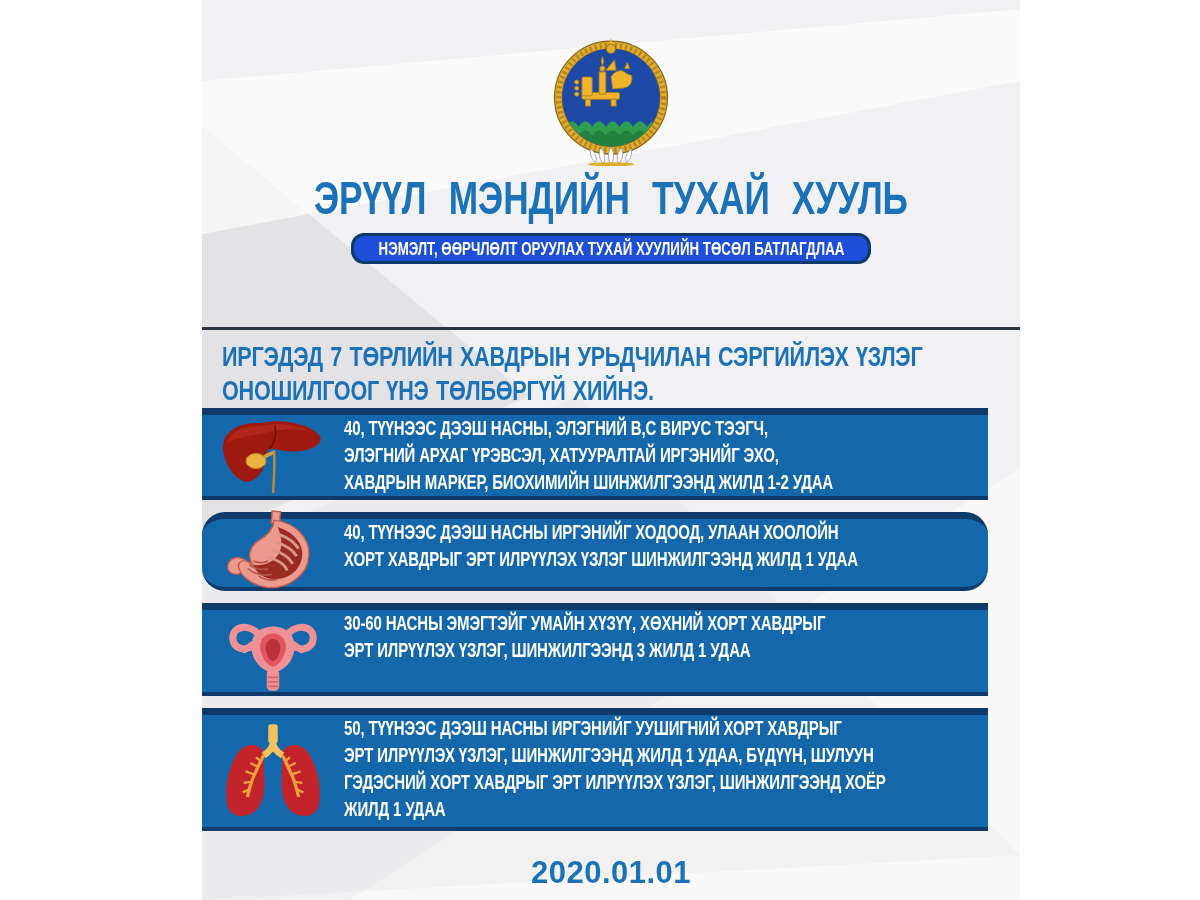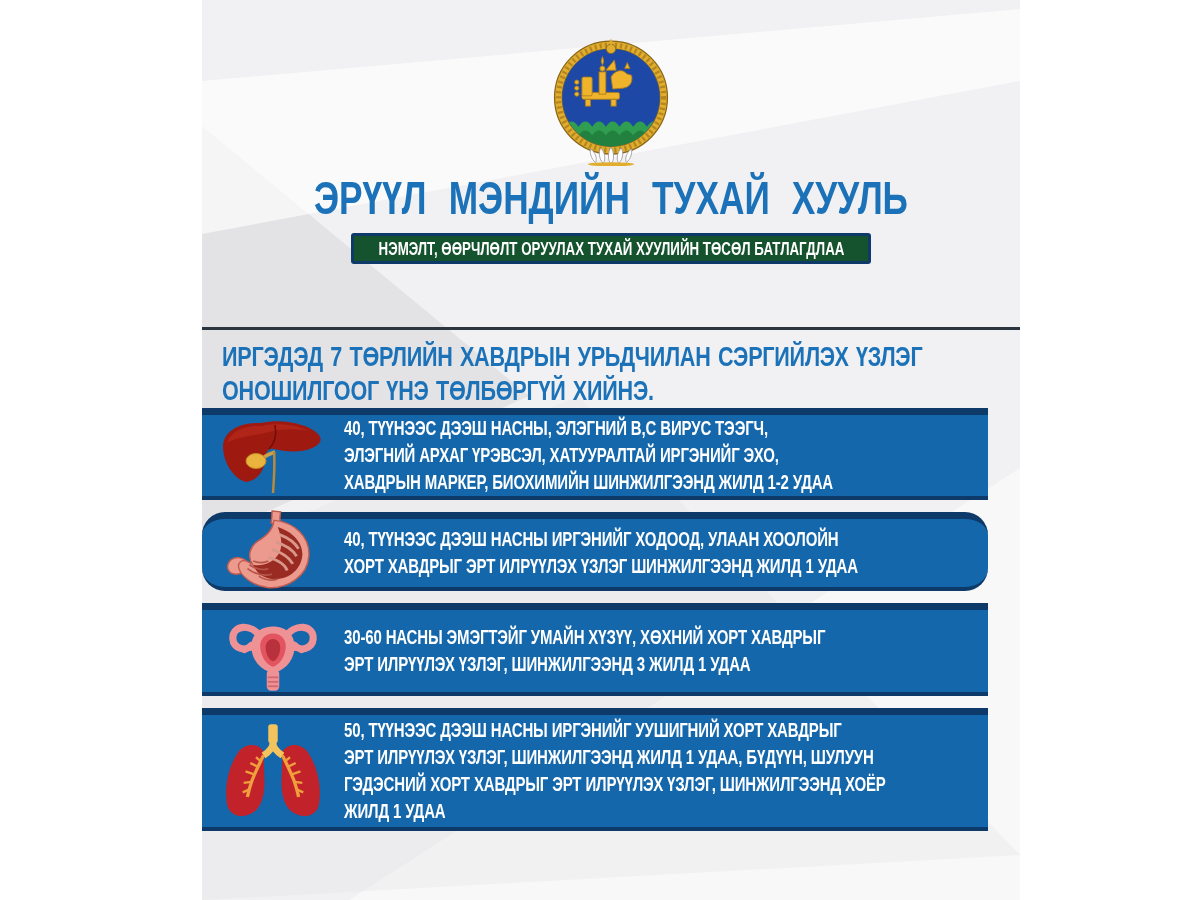--- a/index.html
+++ b/index.html
@@ -19,37 +19,37 @@
   .facet-d{clip-path:polygon(0 62%,46% 44%,100% 95%,0 100%);background:rgba(222,224,228,0.28);}
 
   .emblem-wrap{position:absolute;top:36px;left:0;width:100%;display:flex;justify-content:center;}
   .title{
     position:absolute;top:170px;left:0;width:100%;text-align:center;white-space:nowrap;
     font-weight:bold;font-size:47px;color:#1b72b8;letter-spacing:0;word-spacing:0.35em;
     transform:scaleX(0.75);transform-origin:50% 0;
   }
   .banner-row{position:absolute;top:233px;left:0;width:100%;display:flex;justify-content:center;}
   .banner{
-    width:520px;height:31px;box-sizing:border-box;border:3px solid #0d3a68;border-radius:3px;
-    background:#14532d;display:flex;align-items:center;justify-content:center;
+    width:520px;height:31px;box-sizing:border-box;border:3px solid #0d3a68;border-radius:13px;
+    background:#1d4ed8;display:flex;align-items:center;justify-content:center;
   }
   .banner span{
     color:#ffffff;font-weight:bold;font-size:18.5px;white-space:nowrap;
     transform:scaleX(0.72);transform-origin:50% 50%;
   }
   .divider{position:absolute;top:327px;left:0;width:100%;height:3px;background:#2a3540;}
   .section-heading{
     position:absolute;top:340px;left:20px;width:990px;
     color:#1b72b8;font-weight:bold;font-size:27px;line-height:34px;
     letter-spacing:-0.3px;word-spacing:2px;white-space:pre-line;
     transform:scaleX(0.8);transform-origin:0 0;
   }
   .rows{position:absolute;top:408px;left:0;width:786px;}
   .row{
-    display:flex;align-items:center;box-sizing:border-box;
+    display:flex;box-sizing:border-box;
     background:#1467ab;border-top:7px solid #0d3a68;border-bottom:4px solid #0d3a68;
     margin-bottom:12px;
   }
   .r1{height:92px;}.r2{height:79px;border-radius:23px;}.r3{height:93px;}.r4{height:123px;margin-bottom:12px;}
   .row-icon{flex:0 0 142px;width:142px;display:flex;align-items:center;justify-content:center;}
   .row-text{
     flex:none;width:880px;color:#ffffff;font-weight:bold;font-size:20px;line-height:27px;
     letter-spacing:-0.2px;white-space:pre-line;
     transform:scaleX(0.75);transform-origin:0 50%;
   }
@@ -231,13 +231,14 @@
         </svg>
       </div>
       <div class="row-text">50, ТҮҮНЭЭС ДЭЭШ НАСНЫ ИРГЭНИЙГ УУШИГНИЙ ХОРТ ХАВДРЫГ
 ЭРТ ИЛРҮҮЛЭХ ҮЗЛЭГ, ШИНЖИЛГЭЭНД ЖИЛД 1 УДАА, БҮДҮҮН, ШУЛУУН
 ГЭДЭСНИЙ ХОРТ ХАВДРЫГ ЭРТ ИЛРҮҮЛЭХ ҮЗЛЭГ, ШИНЖИЛГЭЭНД ХОЁР
 ЖИЛД 1 УДАА</div>
     </div>
 
   </div>
 
+  <div class="date">2020.01.01</div>
 </div>
 
 </body></html>

